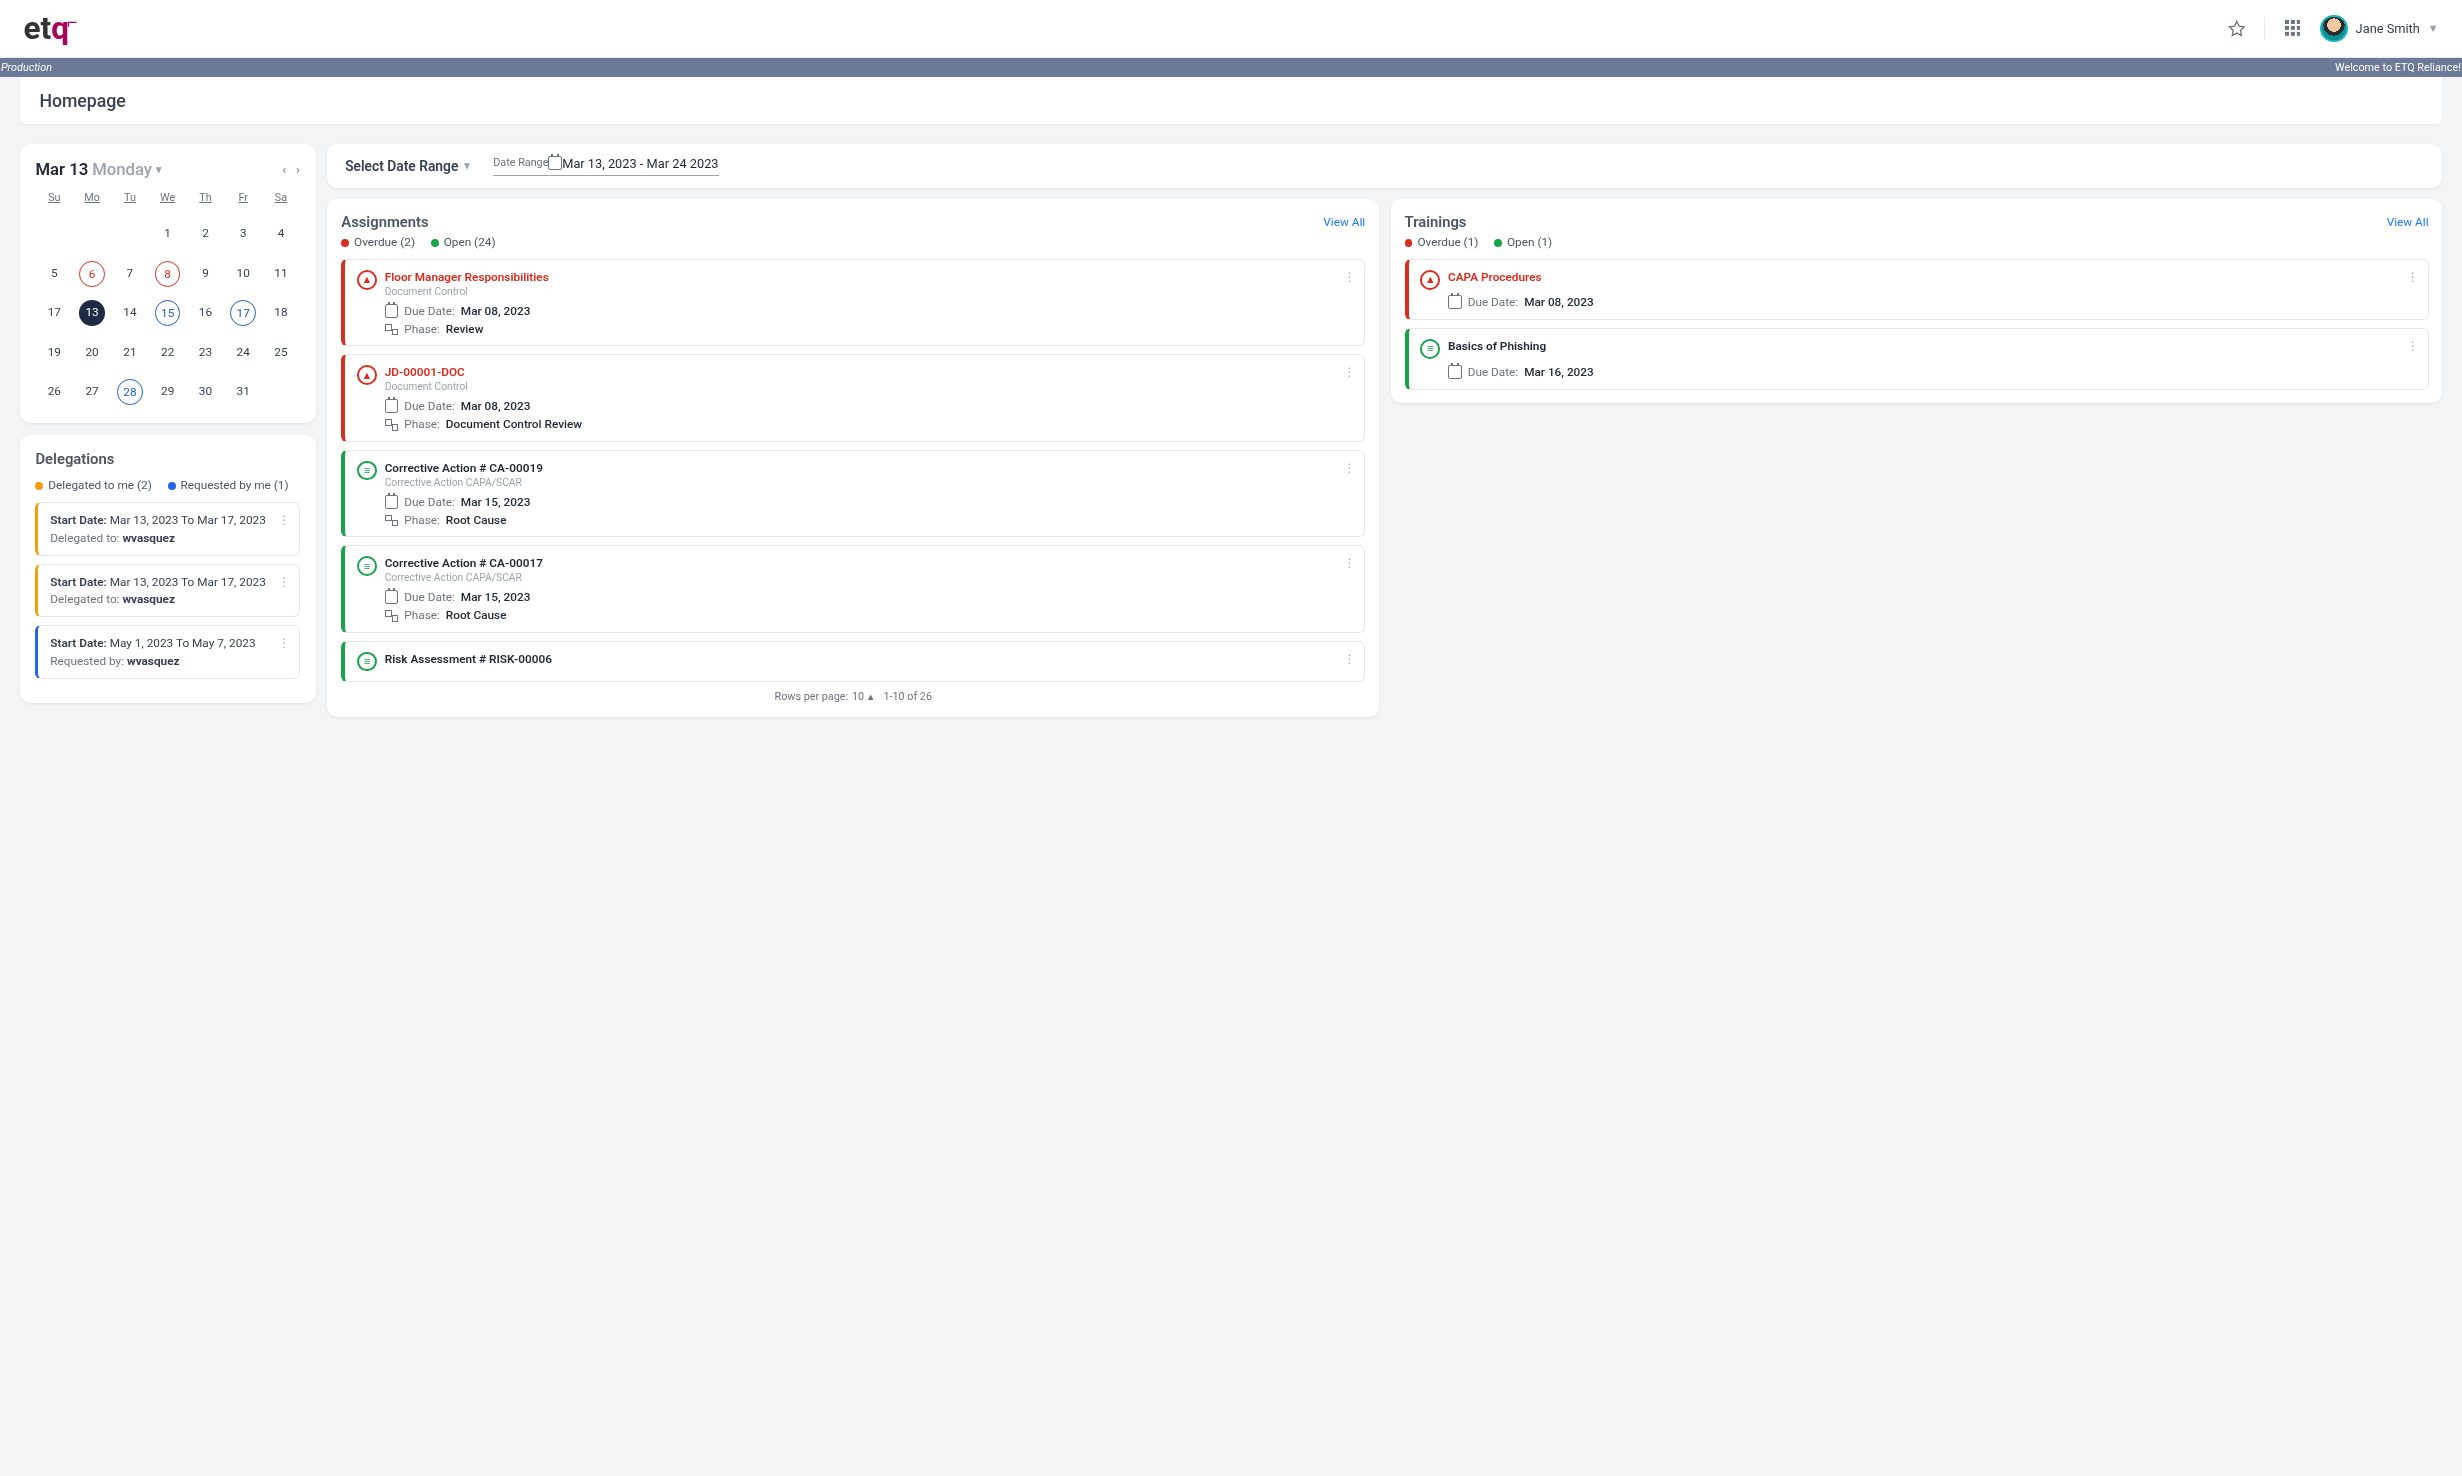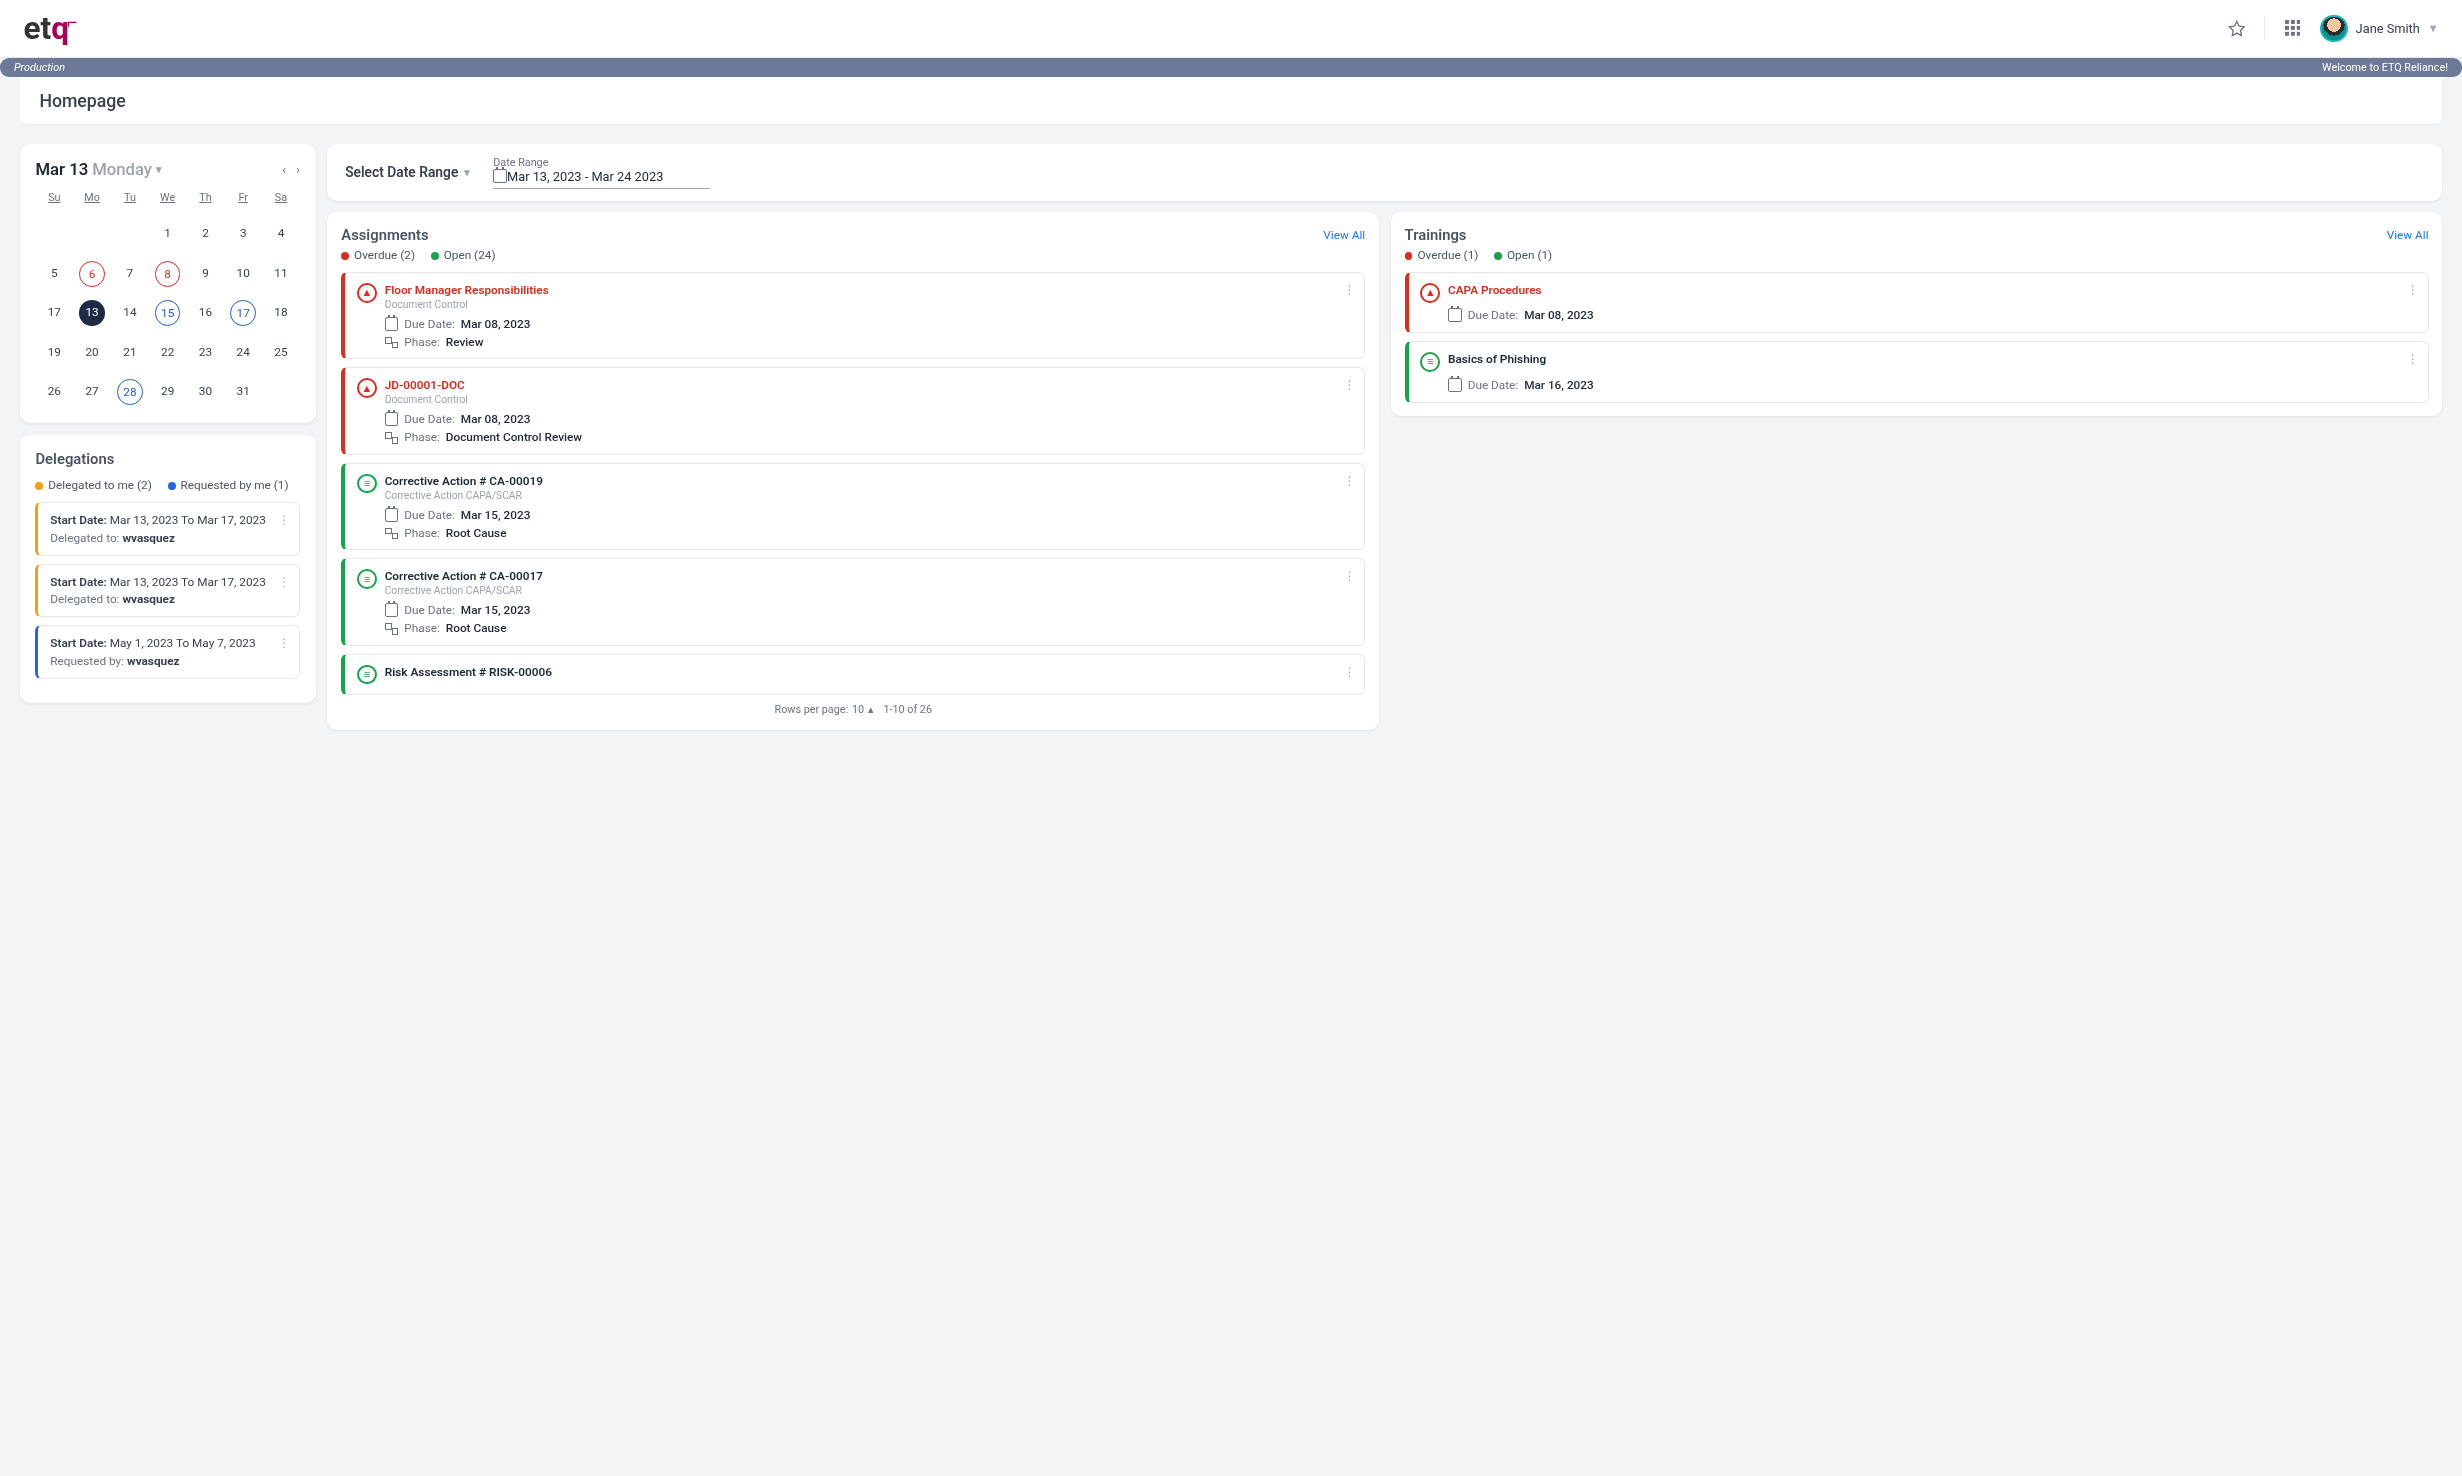--- a/index.html
+++ b/index.html
@@ -27,24 +27,23 @@
   .user-chip { display: flex; align-items: center; gap: 7.9px; cursor: pointer; }
   .avatar { width: 27.6px; height: 27.6px; border-radius: 50%; background: radial-gradient(circle at 50% 35%, #f5c7a1 0 35%, #2b2b2b 35% 55%, #0d8f8f 55% 100%); border: 2px solid #1bb6c1; }
   .username { font-size: 12.8px; color: #374151; }
   .chev { color: #9ca3af; font-size: 10.8px; }
 
   .envbar {
     background: #6d7a97;
     color: #fff;
     display: flex;
     justify-content: space-between;
-    padding: 3px 14px;
+    padding: 3px 1px;
     font-size: 10.8px;
     font-style: italic;
-    border-radius: 9px;
   }
   .envbar span:last-child { font-style: normal; }
 
   .pageheader {
     background: #fff;
     margin: 0 19.7px;
     padding: 13.8px 19.7px;
     border-radius: 0 0 5.9px 5.9px;
     box-shadow: 0 1px 2px rgba(0,0,0,.05);
     font-size: 17.7px;
@@ -102,21 +101,21 @@
   .kebab { position: absolute; right: 7.9px; top: 9.9px; color: #9ca3af; cursor: pointer; letter-spacing: 1px; }
 
   .rightcol { display: flex; flex-direction: column; gap: 11.8px; }
   .datebar {
     display: flex; align-items: center; gap: 23.6px;
     background: #fff; border-radius: 9.9px;
     padding: 11.8px 17.7px;
     box-shadow: 0 1px 3px rgba(0,0,0,.08);
   }
   .sel-range { font-size: 13.8px; font-weight: 600; color: #374151; display:flex; align-items:center; gap:5.9px; cursor:pointer; }
-  .range-field { display: flex; flex-direction: column; font-size: 10.8px; color: #6b7280; border-bottom: 1px solid #9ca3af; padding-bottom: 3.9px; min-width: 217px; }
+  .range-field { display: flex; flex-direction: row; font-size: 10.8px; color: #6b7280; border-bottom: 1px solid #9ca3af; padding-bottom: 3.9px; min-width: 217px; }
   .range-field .val { font-size: 12.8px; color: #1f2937; display:flex; align-items:center; gap:0; }
 
   .panels { display: grid; grid-template-columns: 1fr 1fr; gap: 11.8px; align-items: start; }
   .panel { background: #fff; border-radius: 9.9px; box-shadow: 0 1px 3px rgba(0,0,0,.08); padding: 13.8px; }
   .panel-head { display: flex; justify-content: space-between; align-items: center; margin-bottom: 3.9px; }
   .panel-title { font-size: 14.8px; font-weight: 600; color: #4b5563; }
   .viewall { font-size: 11.8px; color: #1677ff; cursor: pointer; }
 
   .acard {
     border: 1px solid #e5e7eb;

